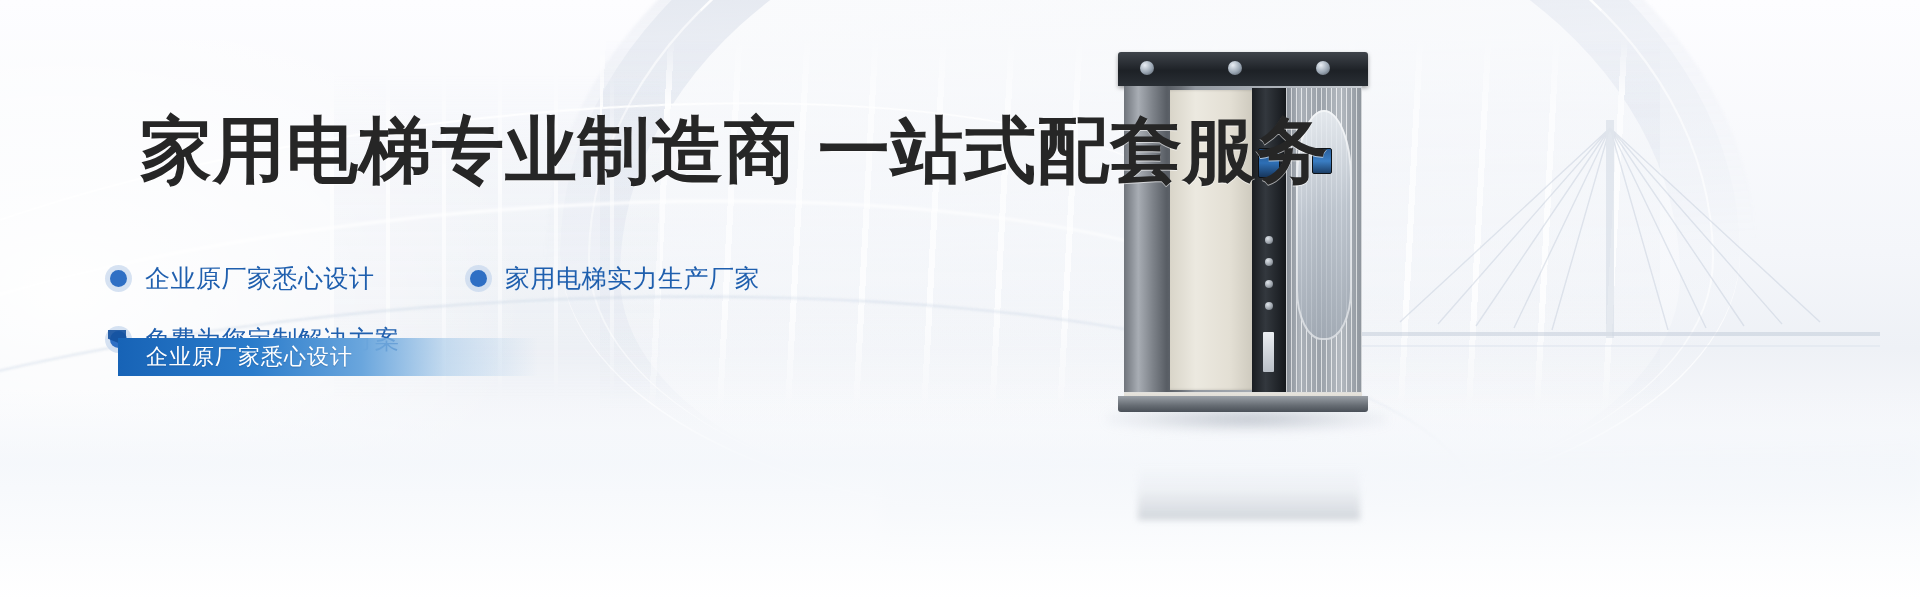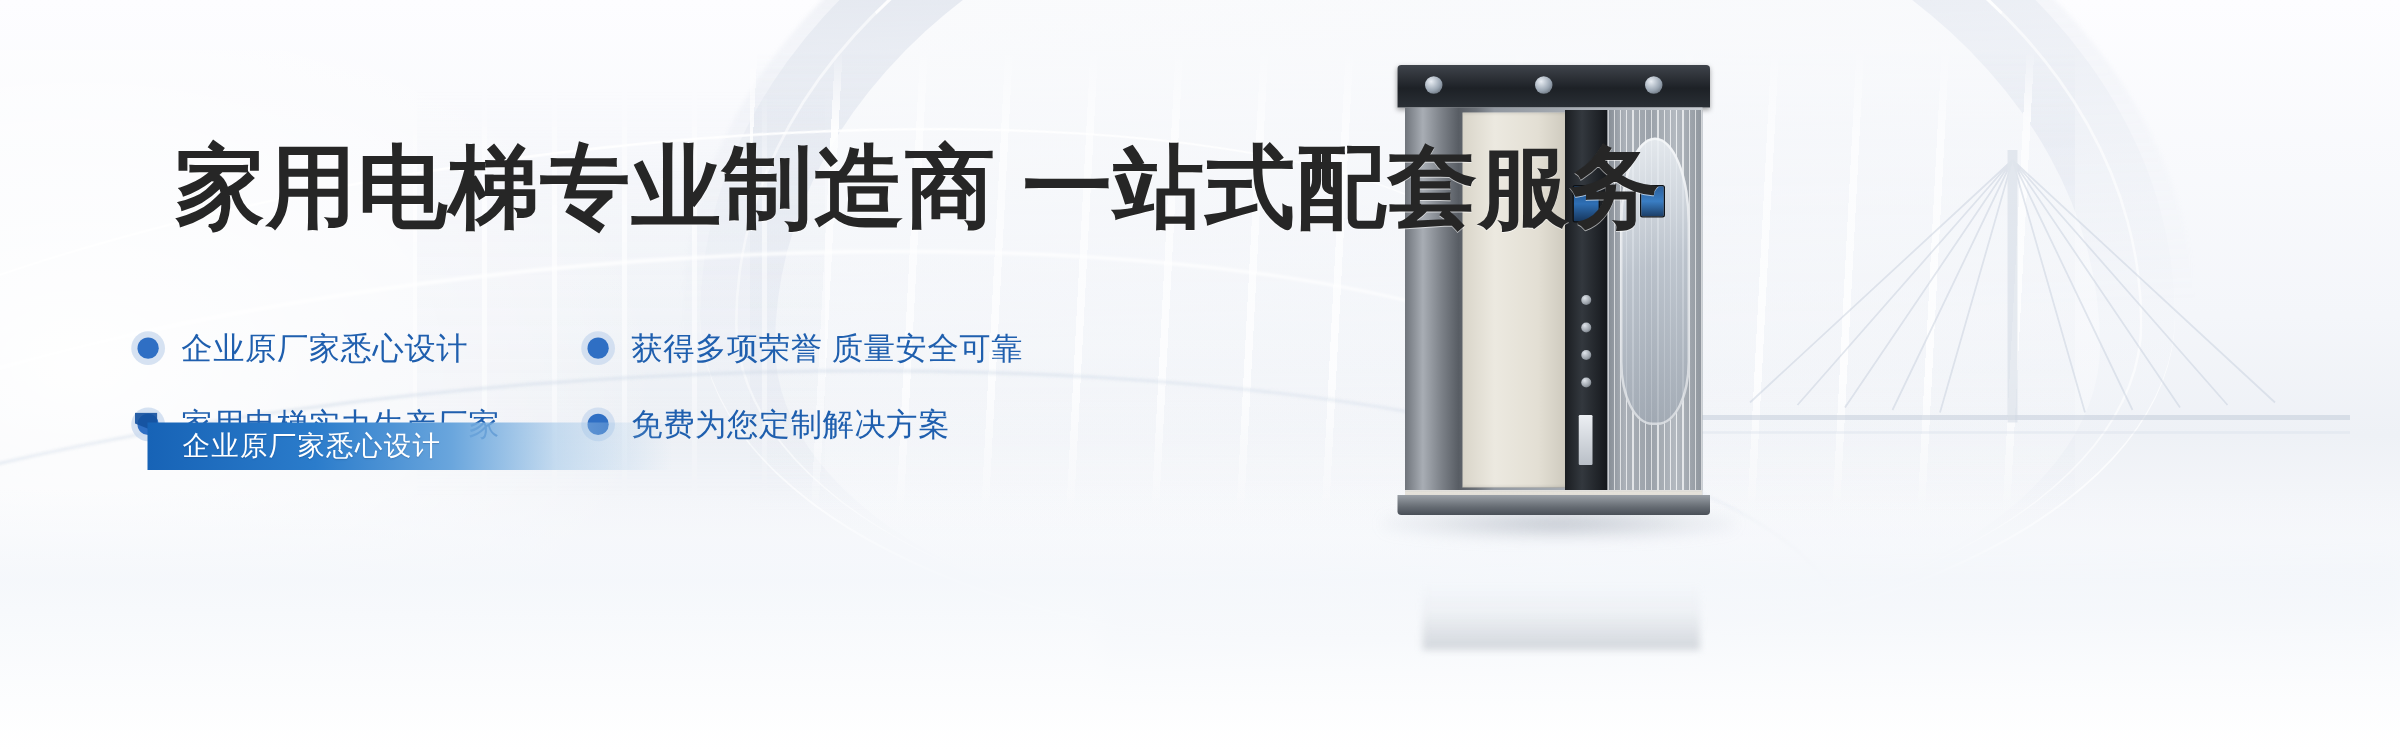--- a/index.html
+++ b/index.html
@@ -363,24 +363,20 @@
 
   <h1 class="headline">家用电梯专业制造商 一站式配套服务</h1>
 
   <div class="features">
     <div class="feature">
       <span class="dot"></span>
       <span class="feature-label">企业原厂家悉心设计</span>
     </div>
     <div class="feature">
       <span class="dot"></span>
-      <span class="feature-label">获得多项荣誉 质量安全可靠</span>
-    </div>
-    <div class="feature">
-      <span class="dot"></span>
       <span class="feature-label">家用电梯实力生产厂家</span>
     </div>
     <div class="feature">
       <span class="dot"></span>
       <span class="feature-label">免费为您定制解决方案</span>
     </div>
   </div>
 
   <div class="ribbon-wrap">
     <span class="ribbon-tab"></span>

